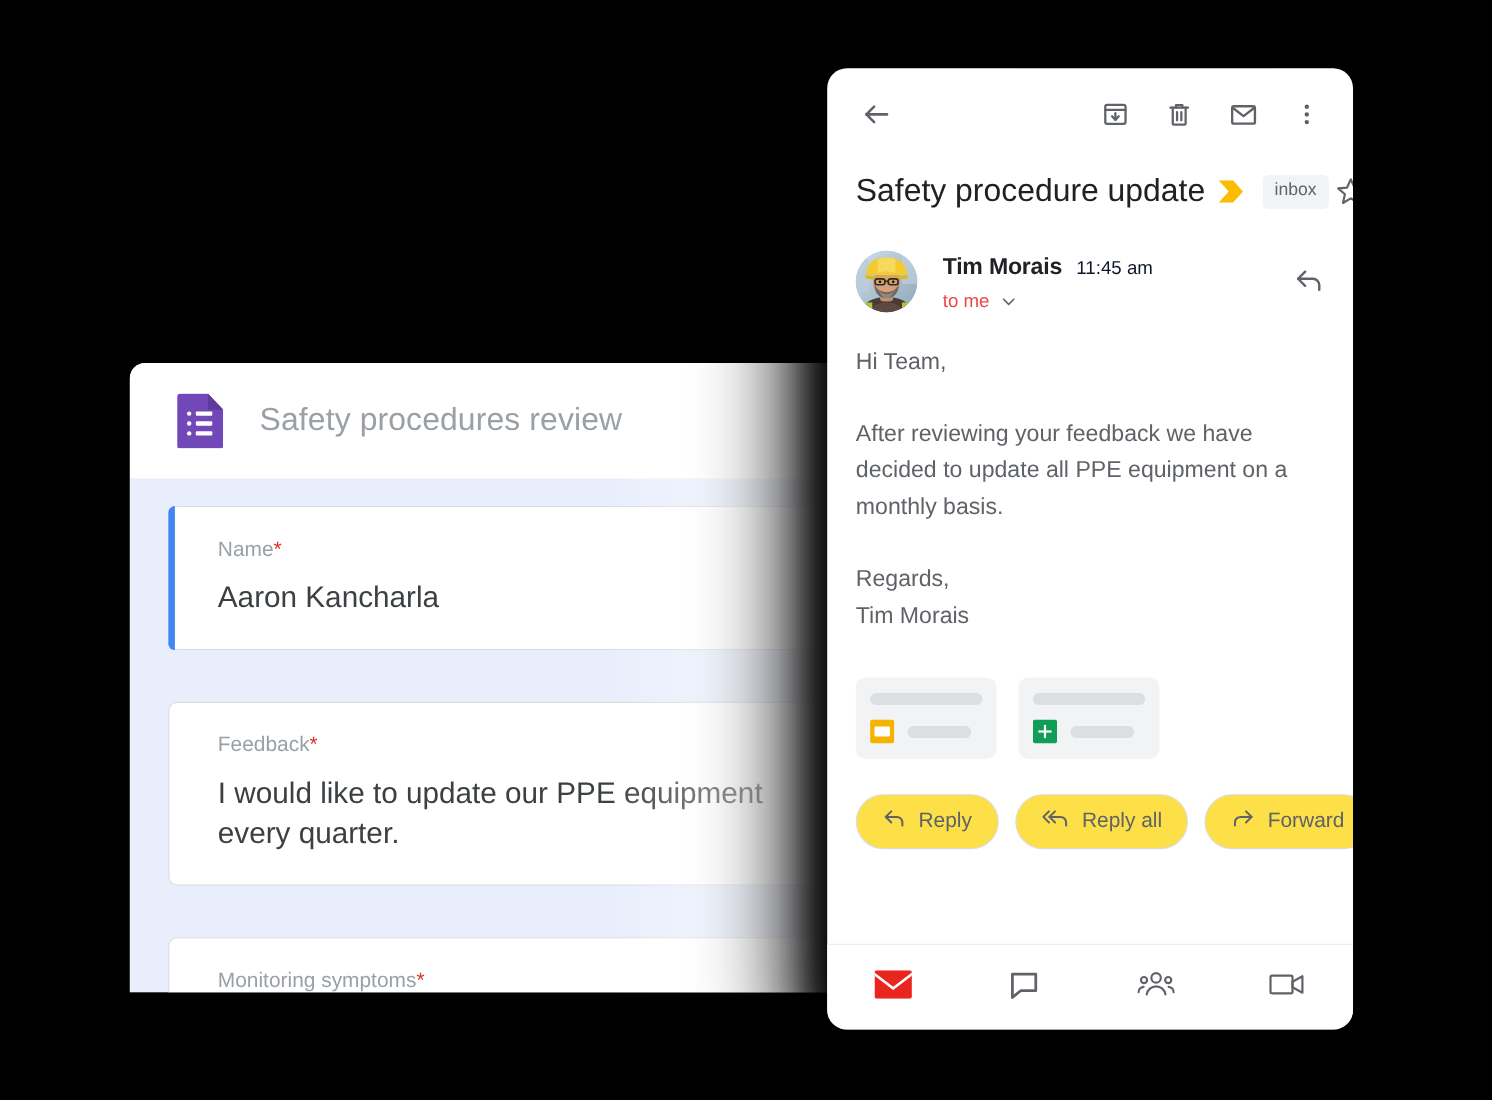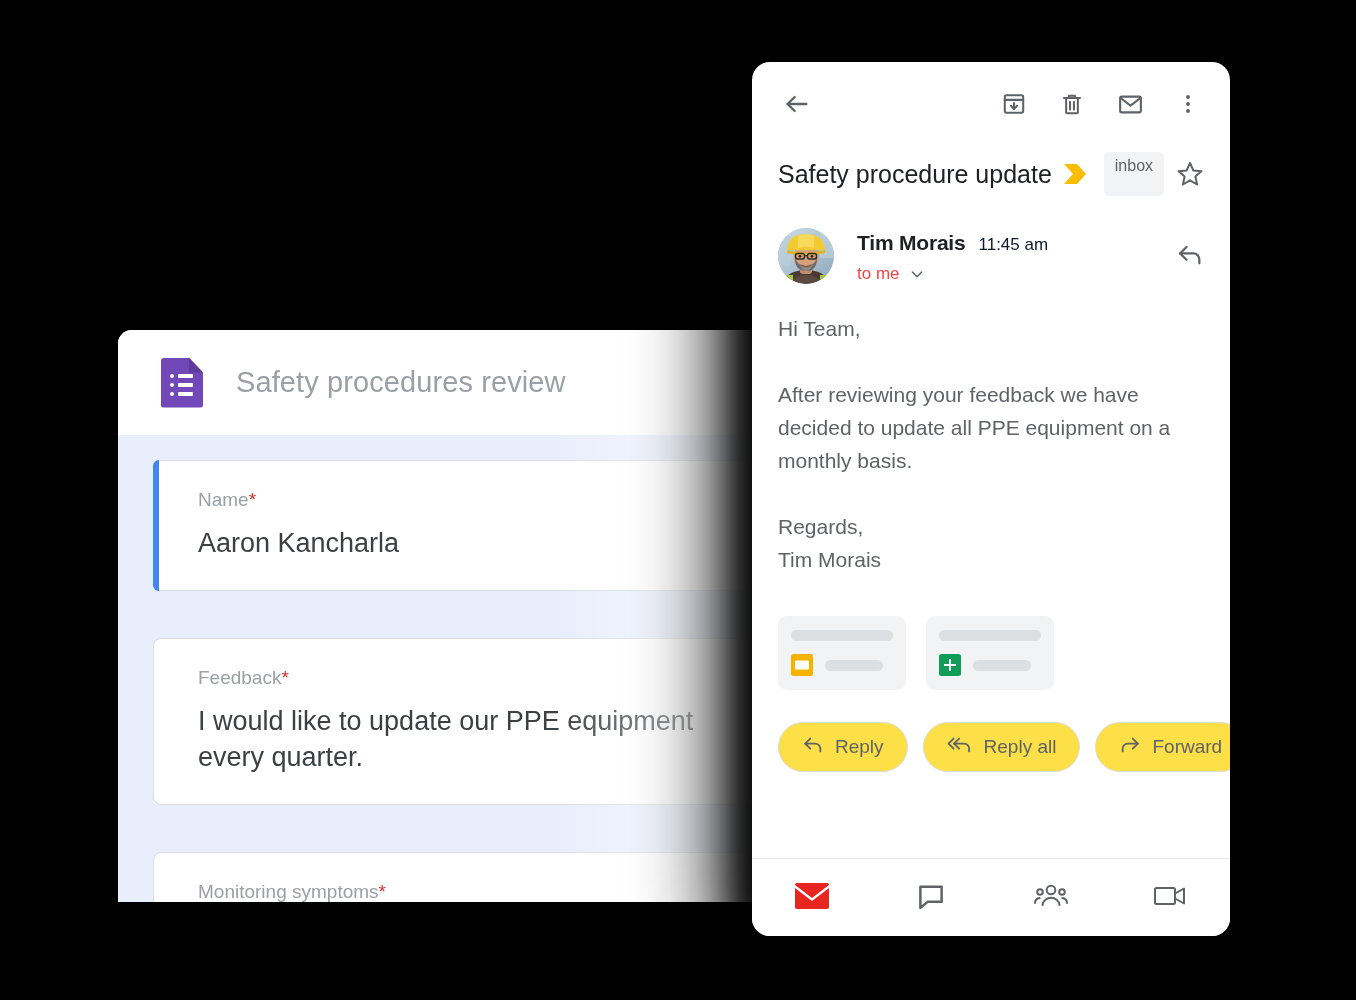--- a/index.html
+++ b/index.html
@@ -174,36 +174,36 @@
   #gmail-toolbar .icon-btn + .icon-btn { margin-left: 18px; }
 
   
   #subject-row {
     display: flex;
     align-items: center;
     padding: 0 20px 0 26px;
     height: 56px;
   }
   #subject-text {
-    font-size: 25px;
+    font-size: 29px;
     color: #202124;
     font-weight: 400;
     white-space: nowrap;
   }
   #chevron-label {
     margin-left: 10px;
     flex: 0 0 auto;
     display: flex; align-items: center;
   }
   #inbox-chip {
     margin-left: 14px;
     background: #f1f3f4;
     color: #5f6368;
     font-size: 16px;
-    padding: 6px 11px 22px;
+    padding: 6px 11px 9px;
     border-radius: 5px;
     line-height: 1;
     white-space: nowrap;
   }
   #star-btn { margin-left: auto; }
 
   
   #sender-row {
     display: flex;
     align-items: flex-start;

